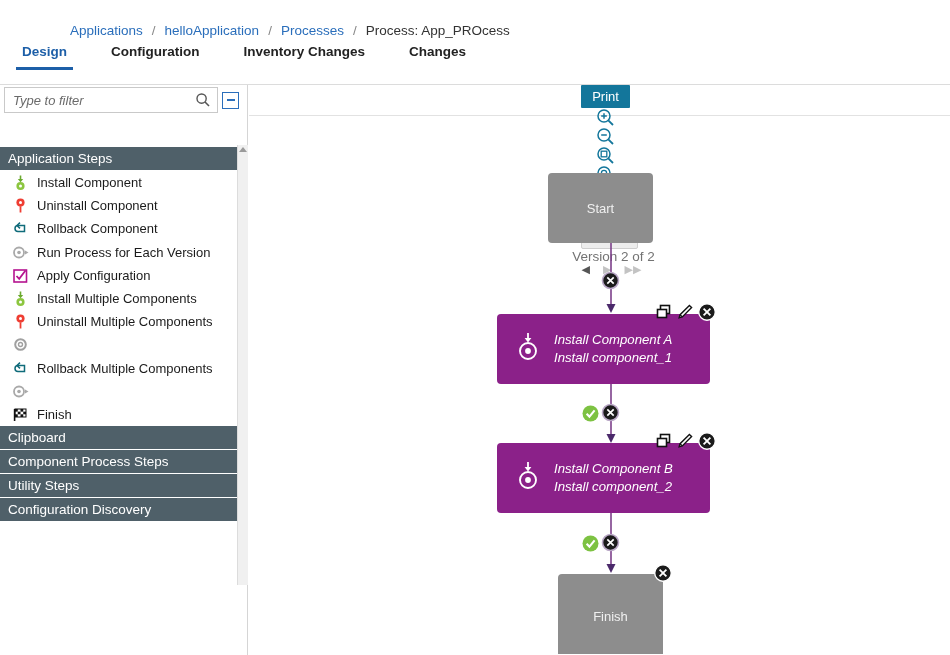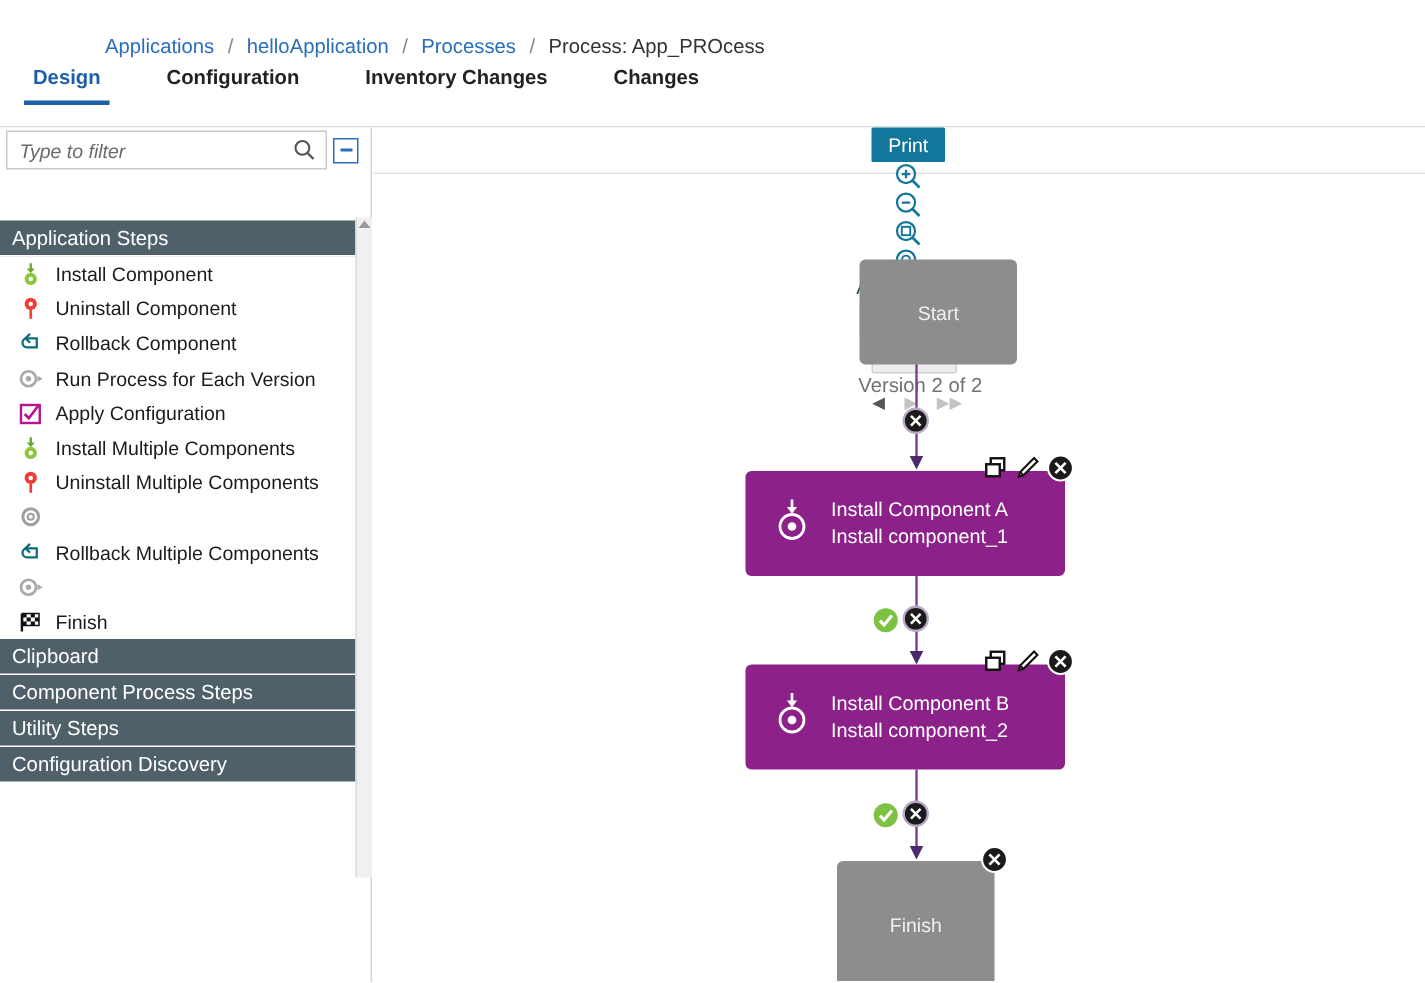--- a/index.html
+++ b/index.html
@@ -134,21 +134,21 @@
   .diagram { position: relative; width: 701px; height: 538px; overflow: hidden; }
   .node {
     position: absolute; border-radius: 4px; display: flex;
     align-items: center; justify-content: center; cursor: pointer;
   }
   .node-gray { background: #8d8d8d; color: #f0f0f0; font-size: 13px; }
   .node-purple { background: #8b2189; color: #ffffff; }
   .node-purple .np-inner {
     display: flex; align-items: center; gap: 13px; padding-left: 18px; width: 100%;
   }
-  .np-text { line-height: 1.33; font-size: 13.2px; }
+  .np-text { line-height: 1.33; font-size: 13.2px; font-style: italic; }
   .node-tools {
     position: absolute; top: -12px; right: -7px;
     display: flex; align-items: center; gap: 3px;
   }
   .tool-ico { cursor: pointer; display: block; }
   .conn-badge { position: absolute; cursor: pointer; }
 </style>
 </head>
 <body>
 
@@ -388,21 +388,21 @@
 
       <svg width="701" height="538" style="position:absolute;left:0;top:0;">
         <line x1="362" y1="126" x2="362" y2="190" stroke="#7c3f8a" stroke-width="1.6"></line>
         <polygon points="357.5,188 366.5,188 362,197" fill="#4b2a6b"></polygon>
         <line x1="362" y1="268" x2="362" y2="320" stroke="#7c3f8a" stroke-width="1.6"></line>
         <polygon points="357.5,318 366.5,318 362,327" fill="#4b2a6b"></polygon>
         <line x1="362" y1="397" x2="362" y2="450" stroke="#7c3f8a" stroke-width="1.6"></line>
         <polygon points="357.5,448 366.5,448 362,457" fill="#4b2a6b"></polygon>
       </svg>
 
-      <div class="node node-gray" style="left:324px;top:57px;width:105px;height:70px;">
+      <div class="node node-gray" style="left:299px;top:57px;width:105px;height:70px;">
         <span>Start</span>
       </div>
 
       <span class="conn-badge" style="left:352px;top:155px;">
         <svg width="19" height="19" viewBox="0 0 19 19">
           <circle cx="9.5" cy="9.5" r="8" fill="#1b1b1b" stroke="#b9a7c6" stroke-width="1.6"></circle>
           <path d="M6.3 6.3 L12.7 12.7 M12.7 6.3 L6.3 12.7" stroke="#fff" stroke-width="1.7"></path>
         </svg>
       </span>
 

